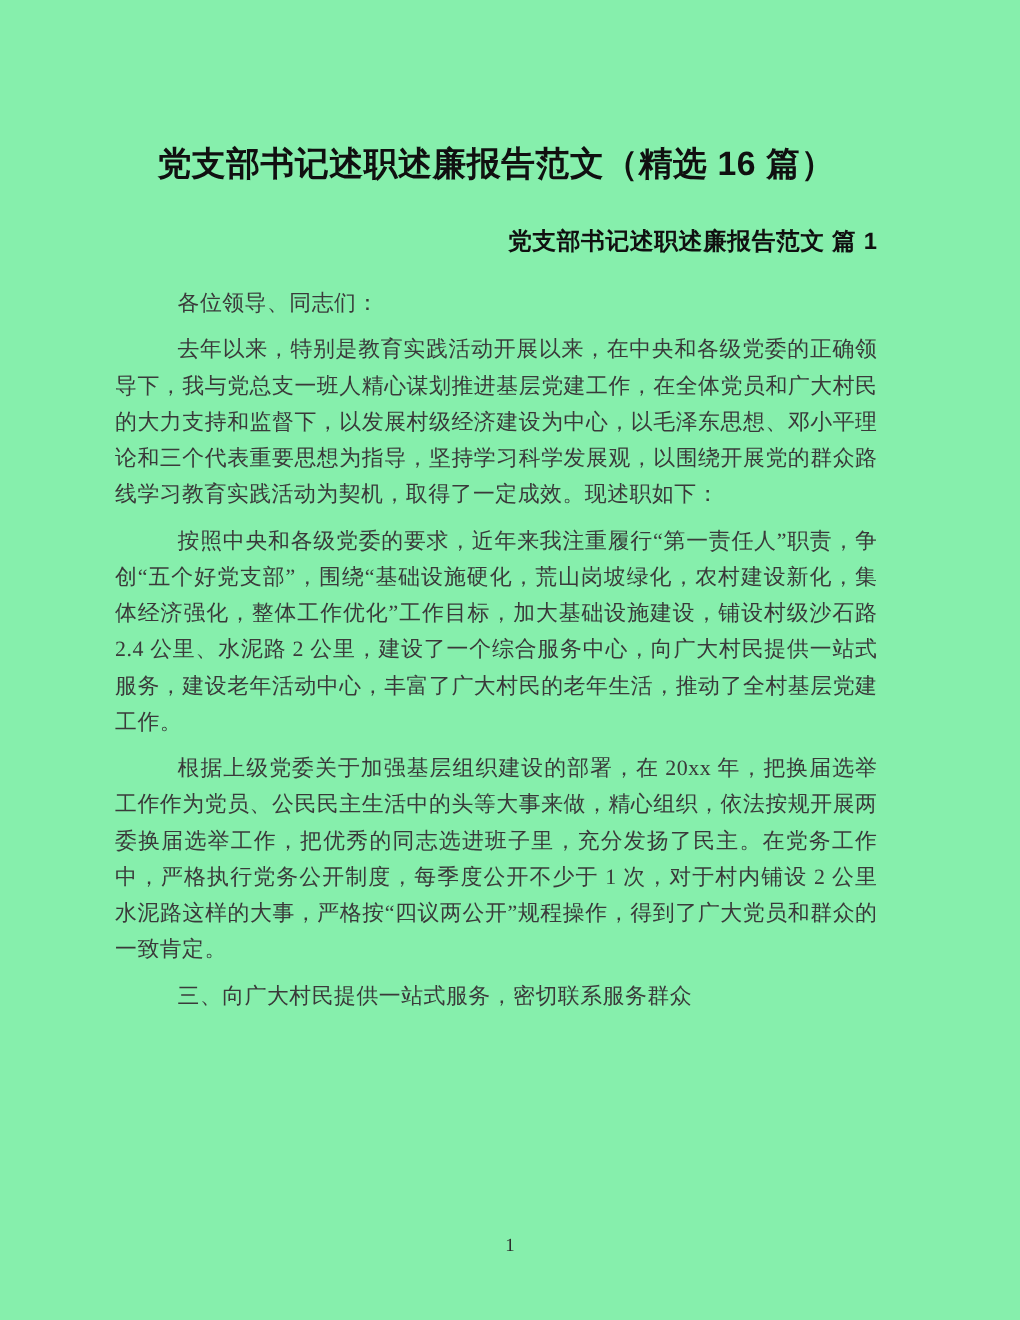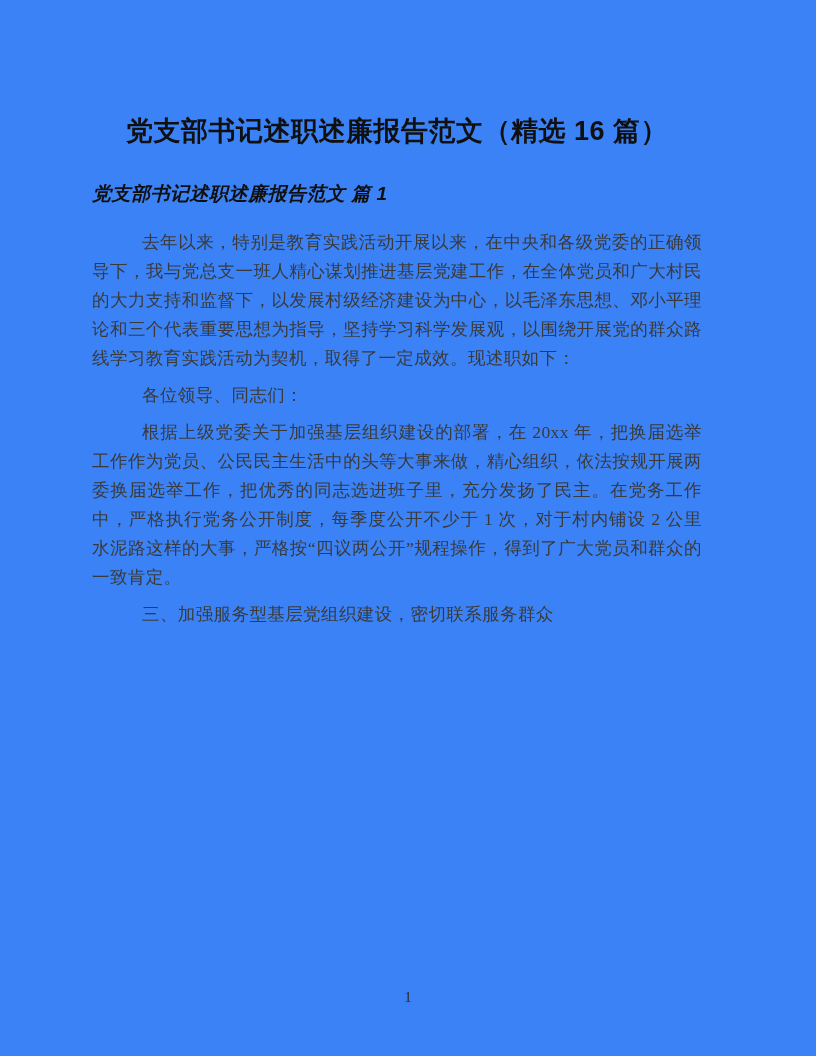--- a/index.html
+++ b/index.html
@@ -5,21 +5,21 @@
   html, body {
     margin: 0;
     padding: 0;
     background: #ffffff;
   }
   .page {
     position: relative;
     width: 816px;
     height: 1056px;
     margin: 0 auto;
-    background: #3b82f6;
+    background: #86efac;
     box-sizing: border-box;
     padding: 115px 114px 0 92px;
     font-family: "Liberation Serif", "DejaVu Serif", serif;
     color: #3a3a3a;
     overflow: hidden;
   }
   .doc-title {
     font-family: "Liberation Sans", "DejaVu Sans", sans-serif;
     font-weight: bold;
     color: #101010;
@@ -28,24 +28,23 @@
     text-align: center;
     margin: 0 0 34px 0;
     letter-spacing: 0.5px;
   }
   .doc-subtitle {
     font-family: "Liberation Sans", "DejaVu Sans", sans-serif;
     font-weight: bold;
     color: #101010;
     font-size: 19px;
     line-height: 24px;
-    text-align: left;
+    text-align: right;
     margin: 0 0 22px 0;
     letter-spacing: 0.5px;
-    font-style: italic;
   }
   p.para {
     font-size: 17.5px;
     line-height: 29px;
     margin: 0 0 8px 0;
     text-align: justify;
     text-indent: 50px;
     letter-spacing: 0.4px;
     color: #3a3a3a;
   }
@@ -62,26 +61,27 @@
 </style>
 </head>
 <body>
 
 <div class="page">
 
   <h1 class="doc-title">党支部书记述职述廉报告范文（精选 16 篇）</h1>
 
   <h2 class="doc-subtitle">党支部书记述职述廉报告范文 篇 1</h2>
 
+  <p class="para">各位领导、同志们：</p>
+
   <p class="para">去年以来，特别是教育实践活动开展以来，在中央和各级党委的正确领导下，我与党总支一班人精心谋划推进基层党建工作，在全体党员和广大村民的大力支持和监督下，以发展村级经济建设为中心，以毛泽东思想、邓小平理论和三个代表重要思想为指导，坚持学习科学发展观，以围绕开展党的群众路线学习教育实践活动为契机，取得了一定成效。现述职如下：</p>
 
-  <p class="para">各位领导、同志们：</p>
 
-
+  <p class="para">按照中央和各级党委的要求，近年来我注重履行“第一责任人”职责，争创“五个好党支部”，围绕“基础设施硬化，荒山岗坡绿化，农村建设新化，集体经济强化，整体工作优化”工作目标，加大基础设施建设，铺设村级沙石路 2.4 公里、水泥路 2 公里，建设了一个综合服务中心，向广大村民提供一站式服务，建设老年活动中心，丰富了广大村民的老年生活，推动了全村基层党建工作。</p>
 
 
   <p class="para">根据上级党委关于加强基层组织建设的部署，在 20xx 年，把换届选举工作作为党员、公民民主生活中的头等大事来做，精心组织，依法按规开展两委换届选举工作，把优秀的同志选进班子里，充分发扬了民主。在党务工作中，严格执行党务公开制度，每季度公开不少于 1 次，对于村内铺设 2 公里水泥路这样的大事，严格按“四议两公开”规程操作，得到了广大党员和群众的一致肯定。</p>
 
-  <p class="para">三、加强服务型基层党组织建设，密切联系服务群众</p>
+  <p class="para">三、向广大村民提供一站式服务，密切联系服务群众</p>
 
   <div class="page-number">1</div>
 
 </div>
 
 </body></html>

